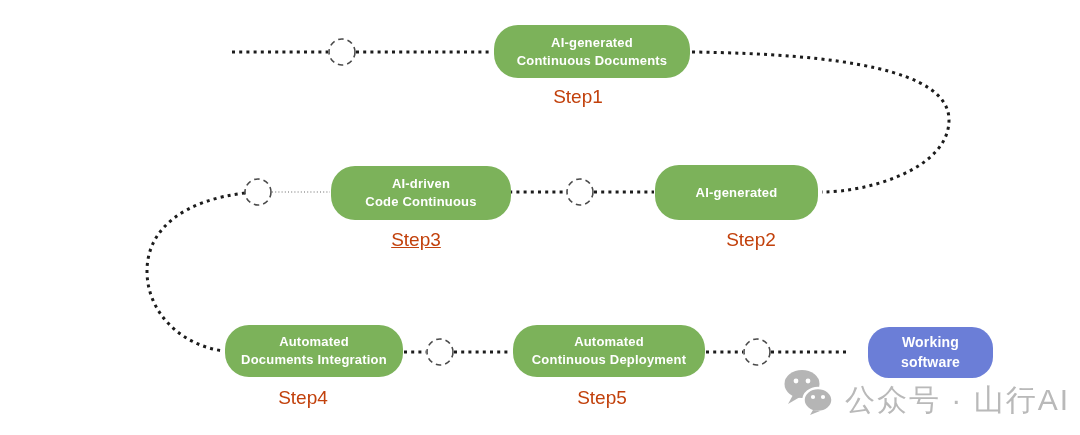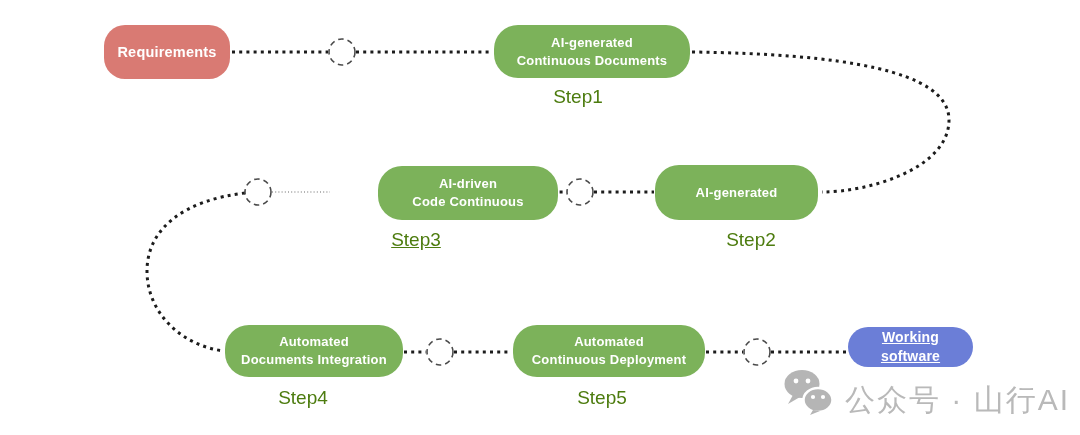--- a/index.html
+++ b/index.html
@@ -20,21 +20,21 @@
     font-weight:600;
     font-size:13px;
     letter-spacing:.2px;
   }
   .node.green{background:#7CB25A;}
   .node.red{background:#D97A73;border-radius:21px;font-size:14.5px;}
   .node.blue{background:#6B7ED7;border-radius:21px;font-size:14px;}
   .step-label{
     position:absolute;
     transform:translateX(-50%);
-    color:#4d7c0f;
+    color:#c2410c;
     font-size:19px;
     font-weight:400;
     white-space:nowrap;
   }
   .watermark{
     position:absolute;
     left:783px;top:369px;
     display:flex;align-items:flex-end;
     color:#b9b9b9;
   }
@@ -75,54 +75,51 @@
 
     <g fill="#ffffff" stroke="#4a4a4a" stroke-width="1.6" stroke-dasharray="5.5 4">
       <circle cx="342" cy="52" r="13"></circle>
       <circle cx="580" cy="192" r="13"></circle>
       <circle cx="258" cy="192" r="13"></circle>
       <circle cx="440" cy="352" r="13"></circle>
       <circle cx="757" cy="352" r="13"></circle>
     </g>
   </svg>
 
-  <div class="node red" style="left:104px;top:25px;width:126px;height:54px;">
-    <span>Requirements</span>
-  </div>
 
   <div class="node green" style="left:494px;top:25px;width:196px;height:53px;">
     <span>AI-generated</span>
     <span>Continuous Documents</span>
   </div>
   <div class="step-label" style="left:578px;top:86px;">Step1</div>
 
   <div class="node green" style="left:655px;top:165px;width:163px;height:55px;">
     <span>AI-generated</span>
   </div>
   <div class="step-label" style="left:736px;top:229px;margin-left:15px;">Step2</div>
 
-  <div class="node green" style="left:331px;top:166px;width:180px;height:54px;margin-left:47px;">
+  <div class="node green" style="left:331px;top:166px;width:180px;height:54px;">
     <span>AI-driven</span>
     <span>Code Continuous</span>
   </div>
   <div class="step-label" style="left:416px;top:229px;text-decoration:underline;">Step3</div>
 
   <div class="node green" style="left:225px;top:325px;width:178px;height:52px;">
     <span>Automated</span>
     <span>Documents Integration</span>
   </div>
   <div class="step-label" style="left:303px;top:387px;">Step4</div>
 
   <div class="node green" style="left:513px;top:325px;width:192px;height:52px;">
     <span>Automated</span>
     <span>Continuous Deployment</span>
   </div>
   <div class="step-label" style="left:602px;top:387px;text-align:right;">Step5</div>
 
-  <div class="node blue" style="left:848px;top:327px;width:125px;height:40px;text-decoration:underline;">
+  <div class="node blue" style="left:868px;top:327px;width:125px;height:51px;">
     <span>Working</span>
     <span>software</span>
   </div>
 
   <div class="watermark">
     <svg width="50" height="46" viewBox="0 0 50 46">
       <g fill="#b5b5b5">
         <ellipse cx="19" cy="15" rx="17.5" ry="14"></ellipse>
         <path d="M 10 26 L 5 35 L 17 28 Z"></path>
       </g>

